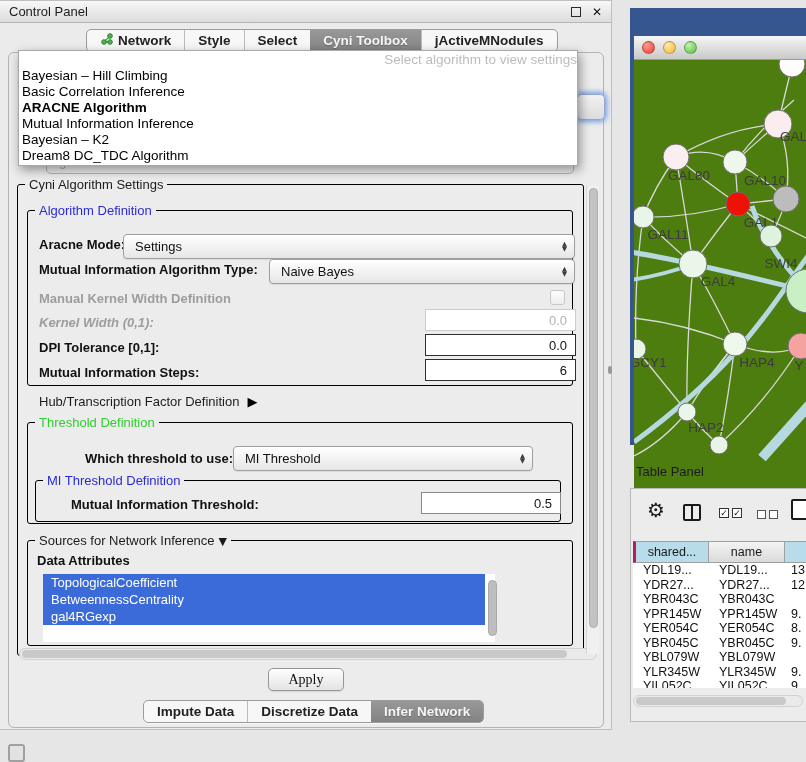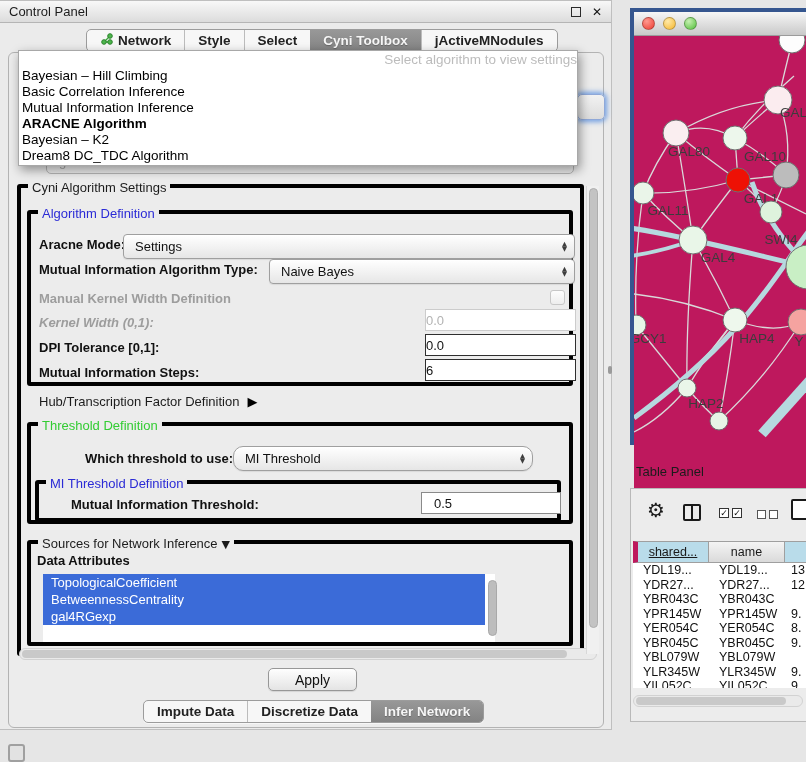--- a/index.html
+++ b/index.html
@@ -57,30 +57,30 @@
     display:flex; align-items:center; padding-left:11px;
     font-size:13px; box-shadow:inset 0 1px 0 #fff, 0 1px 1px rgba(0,0,0,.08);
   }
   .combo .stepper {
     position:absolute; right:7px; top:50%; transform:translateY(-50%);
     display:flex; flex-direction:column; align-items:center;
     font-size:6.5px; color:#3d3d3d; line-height:5.5px; font-family:"DejaVu Sans",sans-serif;
   }
   .tfield {
     position:absolute; background:#fff; border:1px solid #2f2f2f;
-    display:flex; align-items:center; 
+    display:flex; align-items:center; justify-content:flex-end;
     padding-right:8px; font-size:13px;
   }
   .tfield.disabled { border:1px solid #cccccc; color:#b3b3b3; }
 
   .lbl { position:absolute; font-size:13px; font-weight:bold; white-space:nowrap; }
   .lbl.gray { color:#9d9d9d; }
 
   
-  .group { position:absolute; border:4px solid #000000; border-radius:3px; }
+  .group { position:absolute; border:1px solid #000000; border-radius:3px; }
   .gtitle {
     position:absolute; top:-8px; left:7px; background:#ececec; padding:0 4px;
     font-size:13px; white-space:nowrap;
   }
   .gtitle.blue { color:#2b2bd6; }
   .gtitle.green { color:#33cc33; }
 
   
   #algo-popup {
     position:absolute; left:18px; top:49px; width:560px;
@@ -124,42 +124,43 @@
     height:17px; line-height:17px; padding-left:8px;
     font-size:13px; color:#fff; background:#3b6bd8; width:442px;
   }
   .vscroll-thumb { position:absolute; border-radius:5px; background:#bdbdbd; border:1px solid #a9a9a9; }
   .hscroll {
     position:absolute; background:#eaeaea; border:1px solid #d2d2d2; border-radius:6px;
   }
   .hscroll .thumb { position:absolute; top:1px; bottom:1px; border-radius:5px; background:#c9c9c9; }
 
   #apply-btn {
-    position:absolute; left:259px; top:615px; width:89px; height:23px;
+    position:absolute; left:259px; top:615px; width:76px; height:23px;
     background:linear-gradient(#fefefe,#e4e4e4); border:1px solid #979797; border-radius:5px;
     font-size:14px; display:flex; align-items:center; justify-content:center;
     box-shadow:0 1px 1px rgba(0,0,0,.1);
+    font-family:Liberation Serif, serif;
   }
 
   
   #settings-vscroll {
     position:absolute; left:577px; top:133px; width:13px; height:468px;
     background:#f0f0f0; border-left:1px solid #d8d8d8;
   }
   #settings-vscroll .thumb {
     position:absolute; left:2px; top:2px; width:9px; height:440px;
     background:#c3c3c3; border:1px solid #aeaeae; border-radius:5px;
   }
 
   
   #net-window {
     position:absolute; left:630px; top:8px; width:176px; height:437px;
     background:#35568f; padding:4px 0 4px 4px;
   }
-  #net-inner { position:relative; width:172px; height:537px; background:#be185d; overflow:hidden; }
+  #net-inner { position:relative; width:172px; height:537px; background:#4d7c0f; overflow:hidden;margin-top:24px; }
   #net-titlebar {
     position:absolute; left:0; top:0; right:0; height:24px;
     background:linear-gradient(#f6f6f6,#c9c9c9); border-bottom:1px solid #9b9b9b;
     display:flex; align-items:center; padding-left:8px;
   }
   .light { width:13px; height:13px; border-radius:50%; margin-right:8px; border:1px solid rgba(0,0,0,.25); }
   .light.red    { background:radial-gradient(circle at 35% 30%, #ff9a90, #ec3c31); }
   .light.yellow { background:radial-gradient(circle at 35% 30%, #ffe9a8, #f5b72e); }
   .light.green  { background:radial-gradient(circle at 35% 30%, #c7f0b2, #52bf3a); }
   #net-canvas { position:absolute; left:0; top:24px; width:172px; height:405px; }
@@ -178,21 +179,21 @@
   .cb.small { width:9px; height:9px; border-color:#555; }
   .icon-doc { position:absolute; left:160px; top:10px; width:18px; height:21px; border:2px solid #1a1a1a; border-radius:2px; background:#fff; }
 
   #tbl { position:absolute; left:2px; top:52px; width:250px; }
   .tbl-header { display:flex; height:22px; }
   .th {
     border:1px solid #9f9f9f; border-left:none;
     display:flex; align-items:center; justify-content:center;
     font-size:12.5px; color:#1a1a1a;
   }
-  .th:first-child { border-left:5px solid #be185d;text-decoration:underline; }
+  .th:first-child { border-left:3px solid #be185d; }
   .th.blue { background:#b9dcea; }
   .th.gray { background:linear-gradient(#f4f4f4,#dadada); }
   #tbl-rows { position:absolute; left:0; top:22px; width:250px; height:125px; overflow:hidden; background:#fff; }
   .tr { display:flex; height:14.5px; line-height:14.5px; }
   .td { font-size:12.5px; color:#111; padding-left:10px; white-space:nowrap; overflow:hidden; }
   .td.num { padding-left:4px; }
   #tbl-hscroll { left:2px; top:206px; width:170px; height:12px; }
 
   
   #splitter-dot { position:absolute; left:608px; top:366px; width:4px; height:8px; background:#9a9a9a; border-radius:2px; }
@@ -288,21 +289,21 @@
 
     <div class="hub-row" style="left:30px; top:341px;">
       <span>Hub/Transcription Factor Definition</span><span class="tri-right">▶</span>
     </div>
 
     <div class="group" style="left:18px; top:369px; width:546px; height:102px;">
       <span class="gtitle green">Threshold Definition</span>
     </div>
 
     <span class="lbl" style="left:76px; top:398px;">Which threshold to use:</span>
-    <div class="combo" style="left:224px; top:393px; width:300px; height:25px;border-radius:10px;">
+    <div class="combo" style="left:224px; top:393px; width:300px; height:25px;">
       <span>MI Threshold</span>
       <span class="stepper">
           <span>▲</span>
           <span>▼</span>
         </span>
     </div>
 
     <div class="group" style="left:26px; top:427px; width:526px; height:42px;">
       <span class="gtitle blue">MI Threshold Definition</span>
     </div>
@@ -344,22 +345,22 @@
           <span>Infer Network</span>
         </span>
       </div>
   </div>
 
   <div id="algo-popup">
     <div class="popup-ph">Select algorithm to view settings</div>
     <div id="popup-items">
         <div class="popup-item">Bayesian – Hill Climbing</div>
         <div class="popup-item">Basic Correlation Inference</div>
+        <div class="popup-item bold">ARACNE Algorithm</div>
         <div class="popup-item">Mutual Information Inference</div>
-        <div class="popup-item bold">ARACNE Algorithm</div>
         <div class="popup-item">Bayesian – K2</div>
         <div class="popup-item">Dream8 DC_TDC Algorithm</div>
       </div>
   </div>
 </div>
 
 <div id="net-window">
   <div id="net-inner">
     <div id="net-titlebar">
       <span class="light red"></span>

